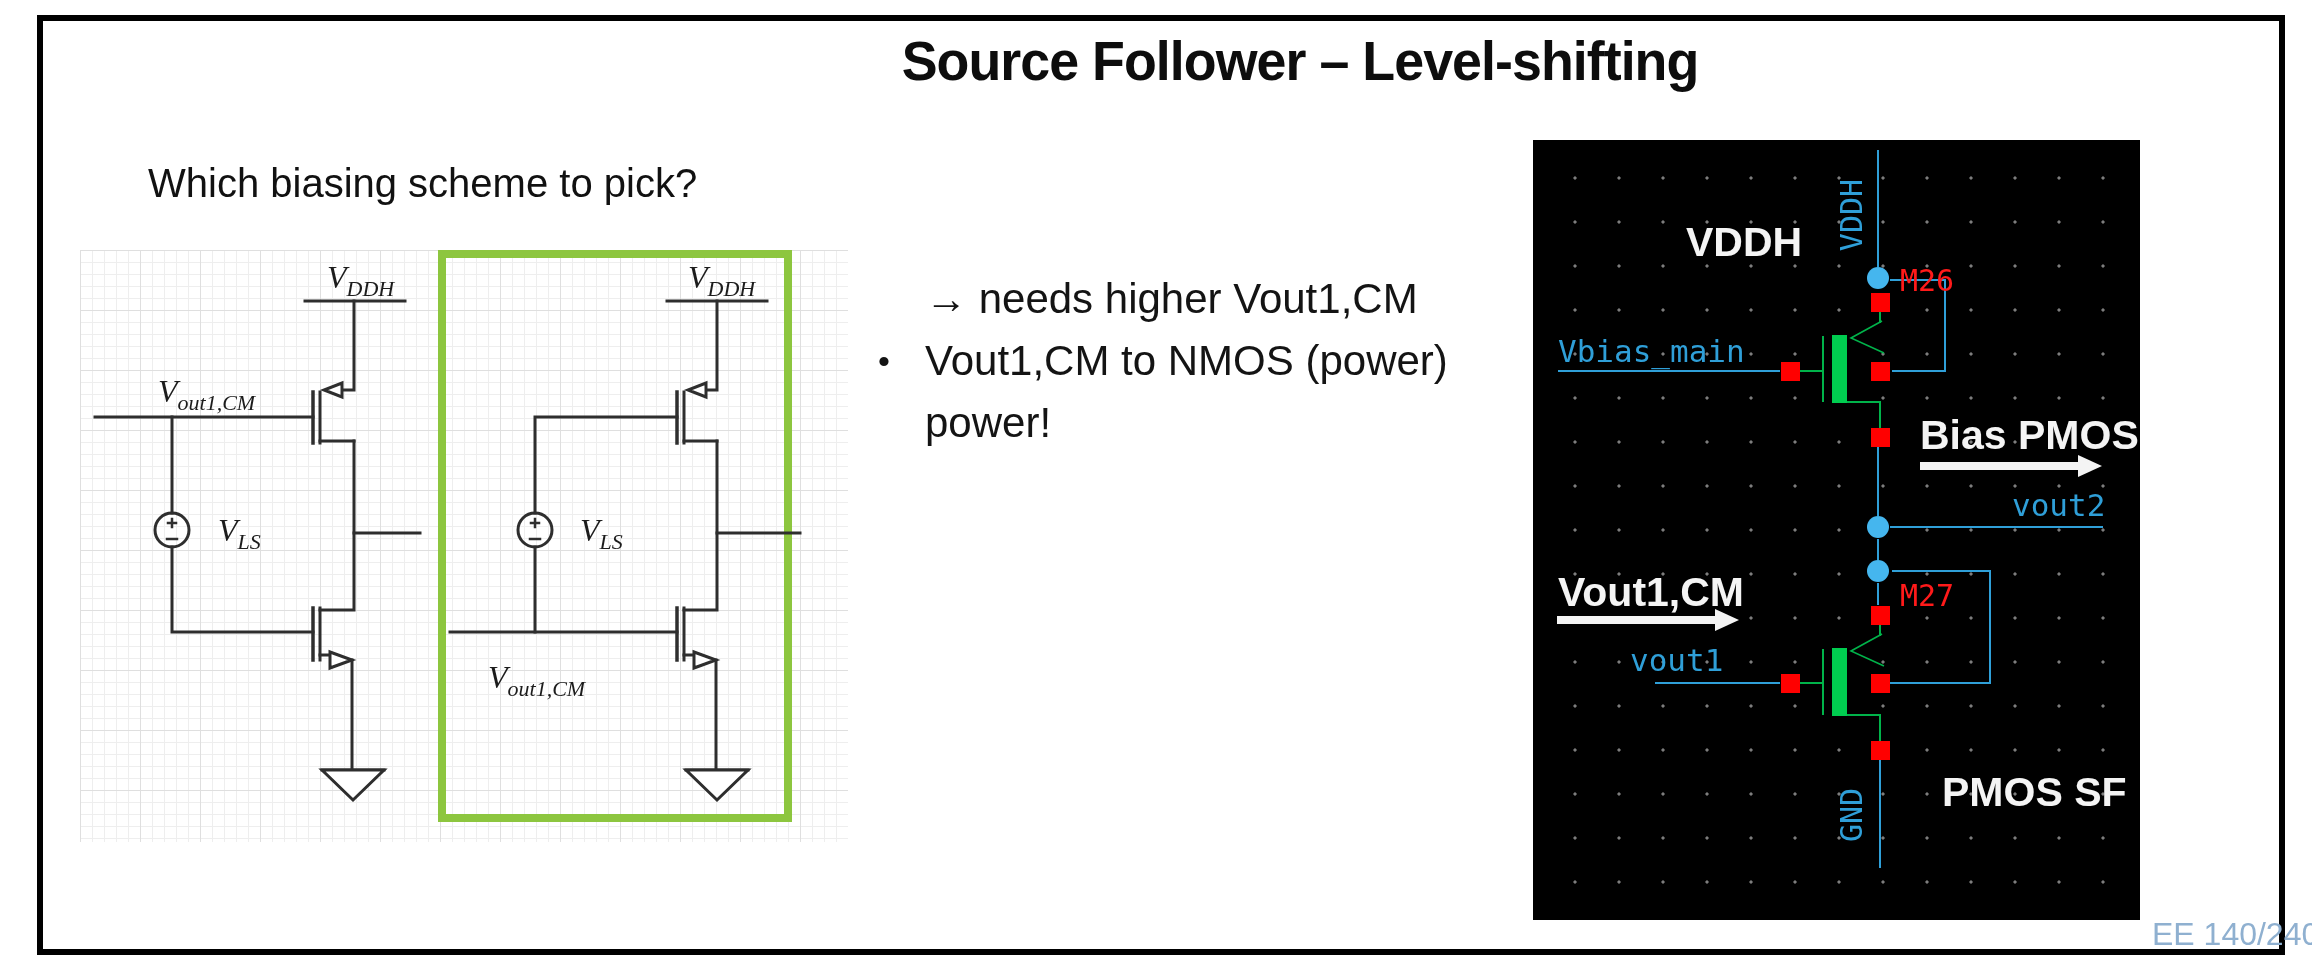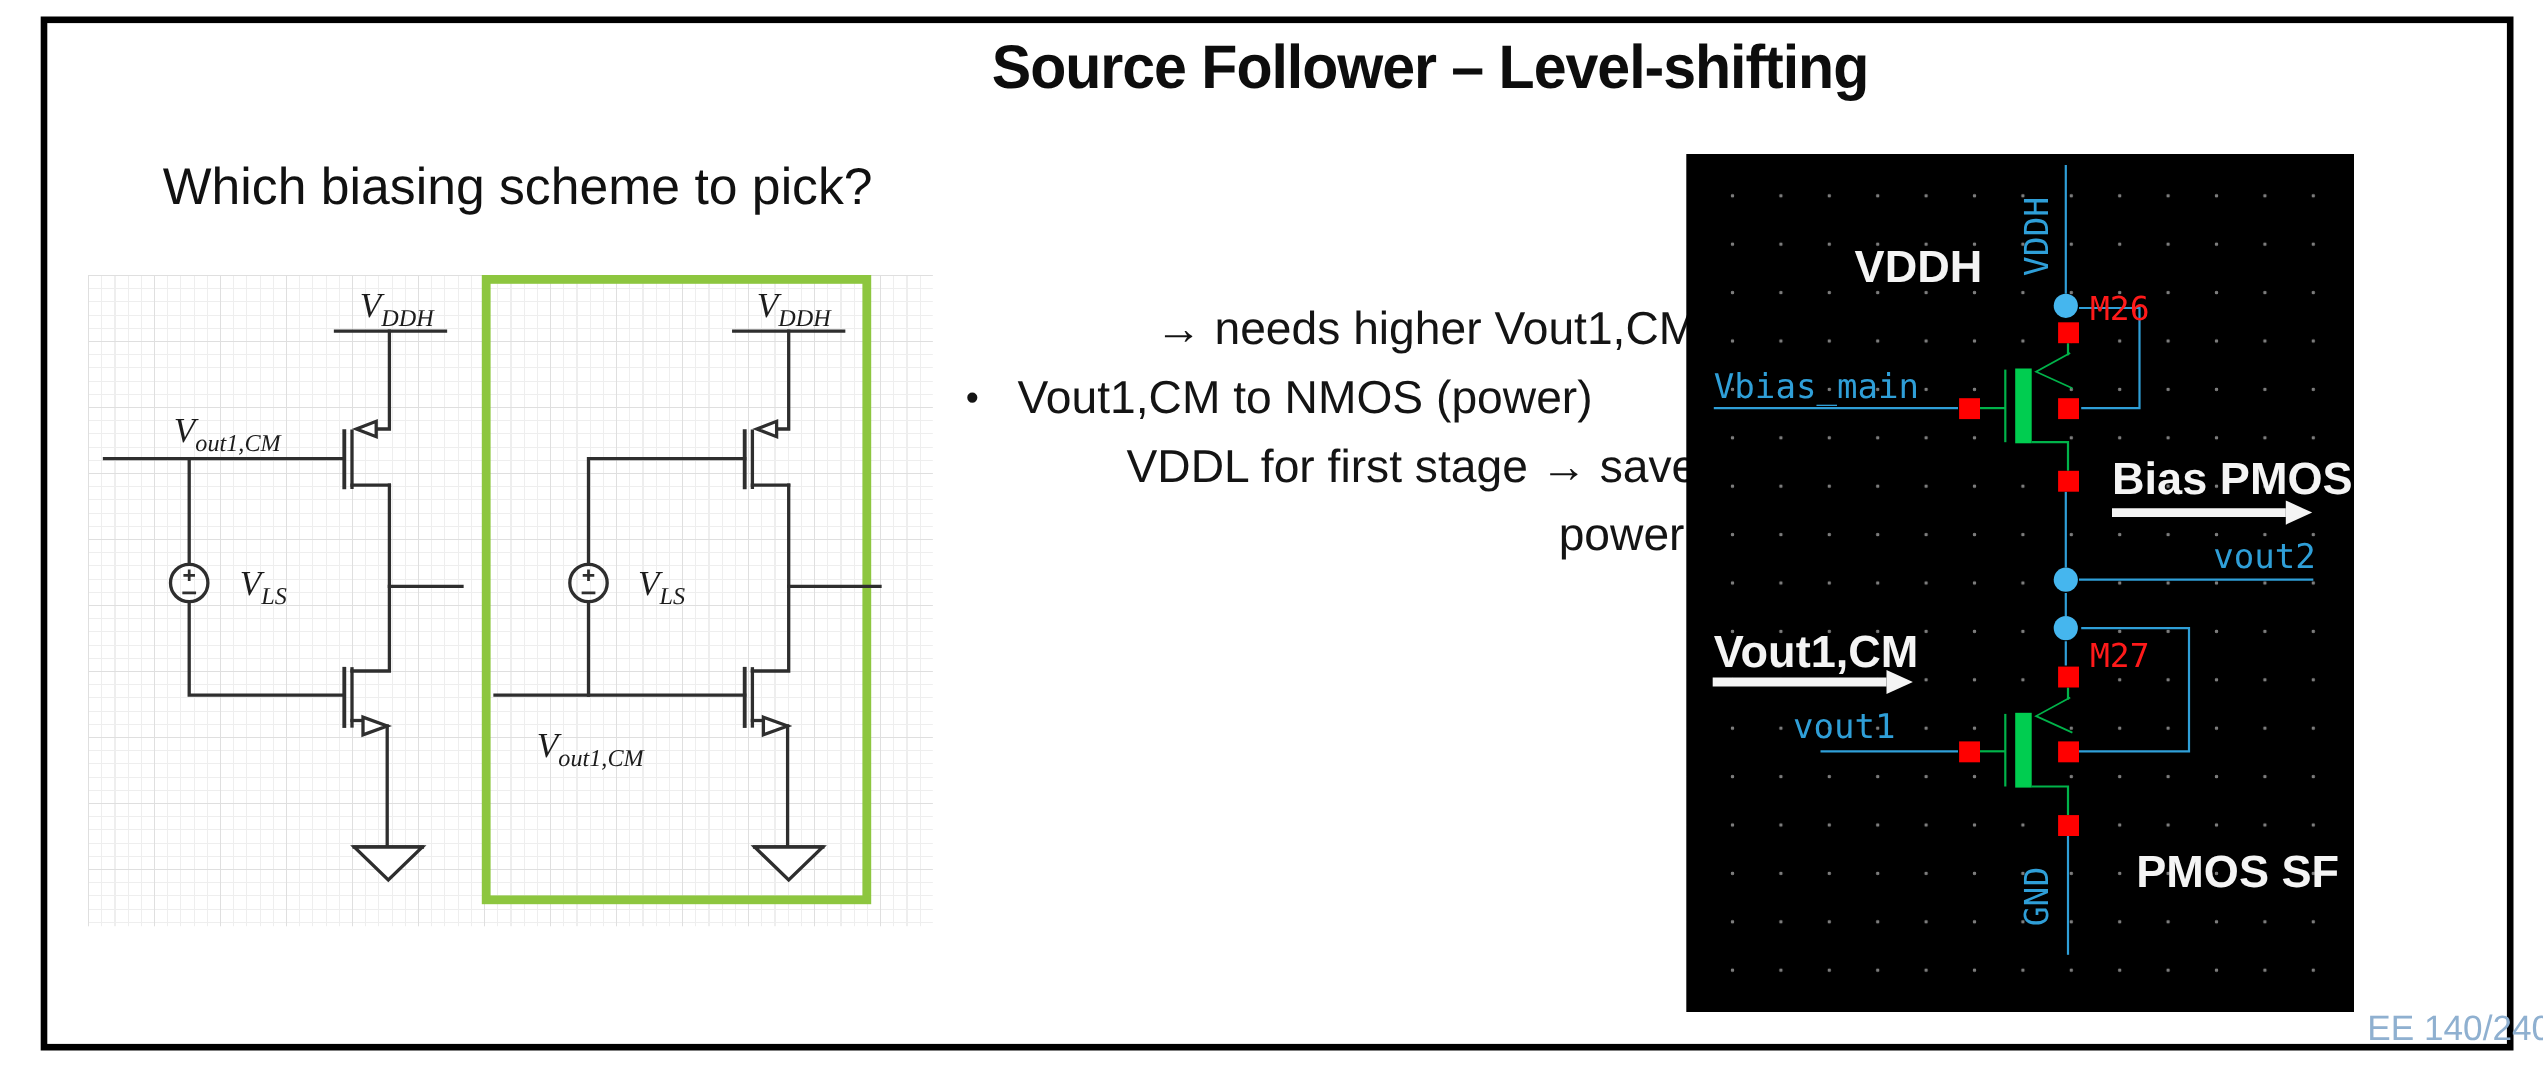--- a/index.html
+++ b/index.html
@@ -10,21 +10,21 @@
   .slide-frame{
     position:absolute;left:37px;top:15px;width:2248px;height:940px;
     border:6px solid #000;box-sizing:border-box;background:transparent;
   }
   .slide-title{
     position:absolute;left:288px;top:28px;width:2024px;text-align:center;
     font-size:56px;font-weight:bold;color:#0d0d0d;letter-spacing:-1px;
     transform:scaleX(0.96);
   }
   .question{
-    position:absolute;left:148px;top:141px;font-size:47px;color:#111;
+    position:absolute;left:148px;top:161px;font-size:40px;color:#111;
   }
   .graph-paper{
     position:absolute;left:80px;top:250px;width:768px;height:592px;
     background-color:#ffffff;
     background-image:
       repeating-linear-gradient(to right,#dfdfdf 0 1px,transparent 1px 60px),
       repeating-linear-gradient(to bottom,#dfdfdf 0 1px,transparent 1px 60px),
       repeating-linear-gradient(to right,#eeeeee 0 1px,transparent 1px 12px),
       repeating-linear-gradient(to bottom,#eeeeee 0 1px,transparent 1px 12px);
   }
@@ -33,21 +33,21 @@
     border:8px solid #8dc63f;box-sizing:border-box;
   }
   .circuit-svg{position:absolute;left:80px;top:250px;width:768px;height:592px;}
   .circuit-svg text{font-family:"Liberation Serif", serif;font-style:italic;fill:#1c1c1c;}
   .bullets{
     position:absolute;left:878px;top:268px;width:665px;color:#141414;
     font-size:42px;line-height:62px;
   }
   .bl{white-space:pre;}
   .bl .mark{display:inline-block;width:47px;font-size:34px;vertical-align:2px;}
-  .bl.indent{padding-left:47px;text-align:right;}
+  .bl.indent{padding-left:47px;}
   .bl.bold{font-weight:bold;}
   .schematic{
     position:absolute;left:1533px;top:140px;width:607px;height:780px;
     background-color:#000;
     background-image:radial-gradient(circle,#7d7d7d 1.3px,transparent 1.9px);
     background-size:44px 44px;background-position:20px 16px;
   }
   .schematic-svg{position:absolute;left:1533px;top:140px;width:607px;height:780px;}
   .mono-lbl{font-family:"DejaVu Sans Mono", monospace;font-weight:400;}
   .white-lbl{font-family:"Liberation Sans", sans-serif;font-weight:bold;fill:#f4f4f4;}
@@ -119,21 +119,20 @@
   <text x="158" y="402" font-size="32"><tspan>V</tspan><tspan font-size="22" dy="8">out1,CM</tspan></text>
   <text x="218" y="541" font-size="32"><tspan>V</tspan><tspan font-size="22" dy="8">LS</tspan></text>
   <text x="688" y="288" font-size="32"><tspan>V</tspan><tspan font-size="22" dy="8">DDH</tspan></text>
   <text x="580" y="541" font-size="32"><tspan>V</tspan><tspan font-size="22" dy="8">LS</tspan></text>
   <text x="488" y="688" font-size="32"><tspan>V</tspan><tspan font-size="22" dy="8">out1,CM</tspan></text>
 </svg>
 
 <div class="bullets">
   <div class="bl indent">→ needs higher Vout1,CM</div>
   <div class="bl"><span class="mark">•</span><span>Vout1,CM to NMOS (power)</span></div>
-  <div class="bl indent">VDDL for first stage → save</div>
   <div class="bl indent">power!</div>
 </div>
 
 <div class="schematic"></div>
 
 <svg class="schematic-svg" viewBox="1533 140 607 780" xmlns="http://www.w3.org/2000/svg">
 
   <g stroke="#2f9fd8" stroke-width="2" fill="none">
     <path d="M1878,150 V267"></path>
     <path d="M1890,280 H1945 V371 H1892"></path>

